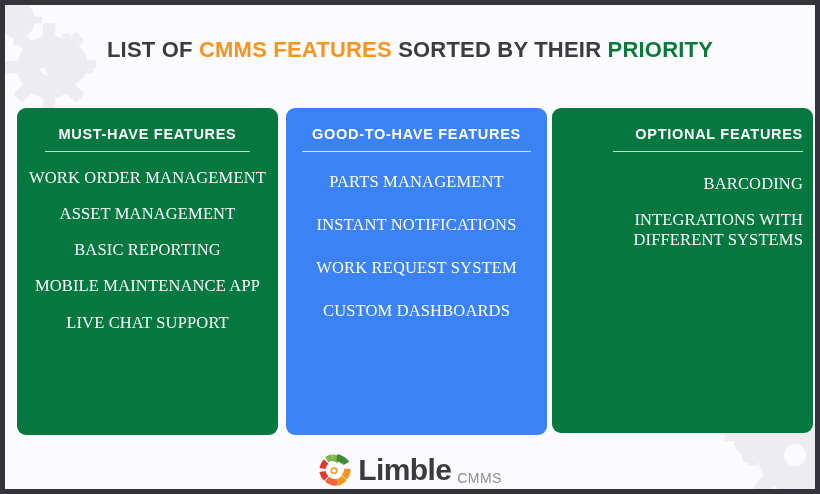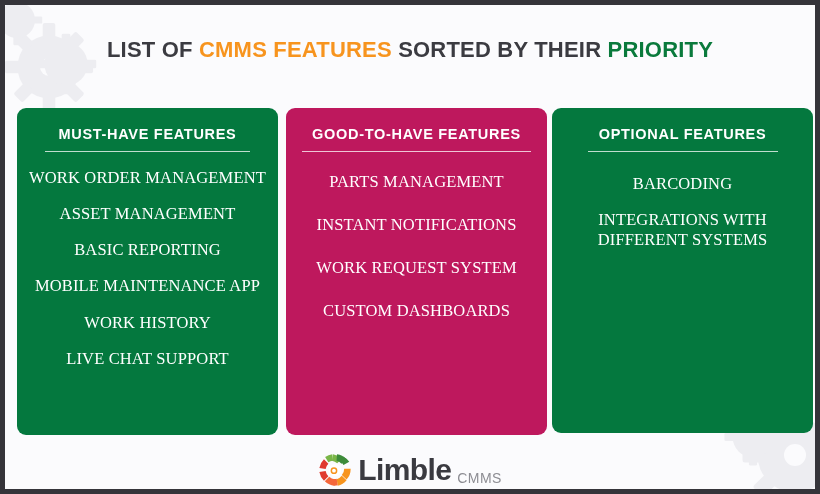--- a/index.html
+++ b/index.html
@@ -68,27 +68,28 @@
   .panel-1 {
     left: 0;
     width: 261px;
     height: 327px;
     background: #04783e;
   }
   .panel-2 {
     left: 269px;
     width: 261px;
     height: 327px;
-    background: #be185d;
+    background: #3b82f6;
   }
   .panel-3 {
     left: 535px;
     width: 261px;
     height: 325px;
     background: #04783e;
+    text-align: right;
   }
 
   .panel-heading {
     font-size: 14.5px;
     font-weight: bold;
     letter-spacing: 0.7px;
     color: #ffffff;
     padding: 4px 0 9px 0;
     margin: 0 auto;
     display: inline-block;
@@ -219,21 +220,20 @@
 
     <div class="panels">
 
       <div class="panel panel-1">
         <div class="panel-heading">MUST-HAVE FEATURES</div>
         <ul class="panel-list">
           <li>WORK ORDER MANAGEMENT</li>
           <li>ASSET MANAGEMENT</li>
           <li>BASIC REPORTING</li>
           <li>MOBILE MAINTENANCE APP</li>
-          <li>WORK HISTORY</li>
           <li>LIVE CHAT SUPPORT</li>
         </ul>
       </div>
 
       <div class="panel panel-2">
         <div class="panel-heading">GOOD-TO-HAVE FEATURES</div>
         <ul class="panel-list">
           <li>PARTS MANAGEMENT</li>
           <li>INSTANT NOTIFICATIONS</li>
           <li>WORK REQUEST SYSTEM</li>

